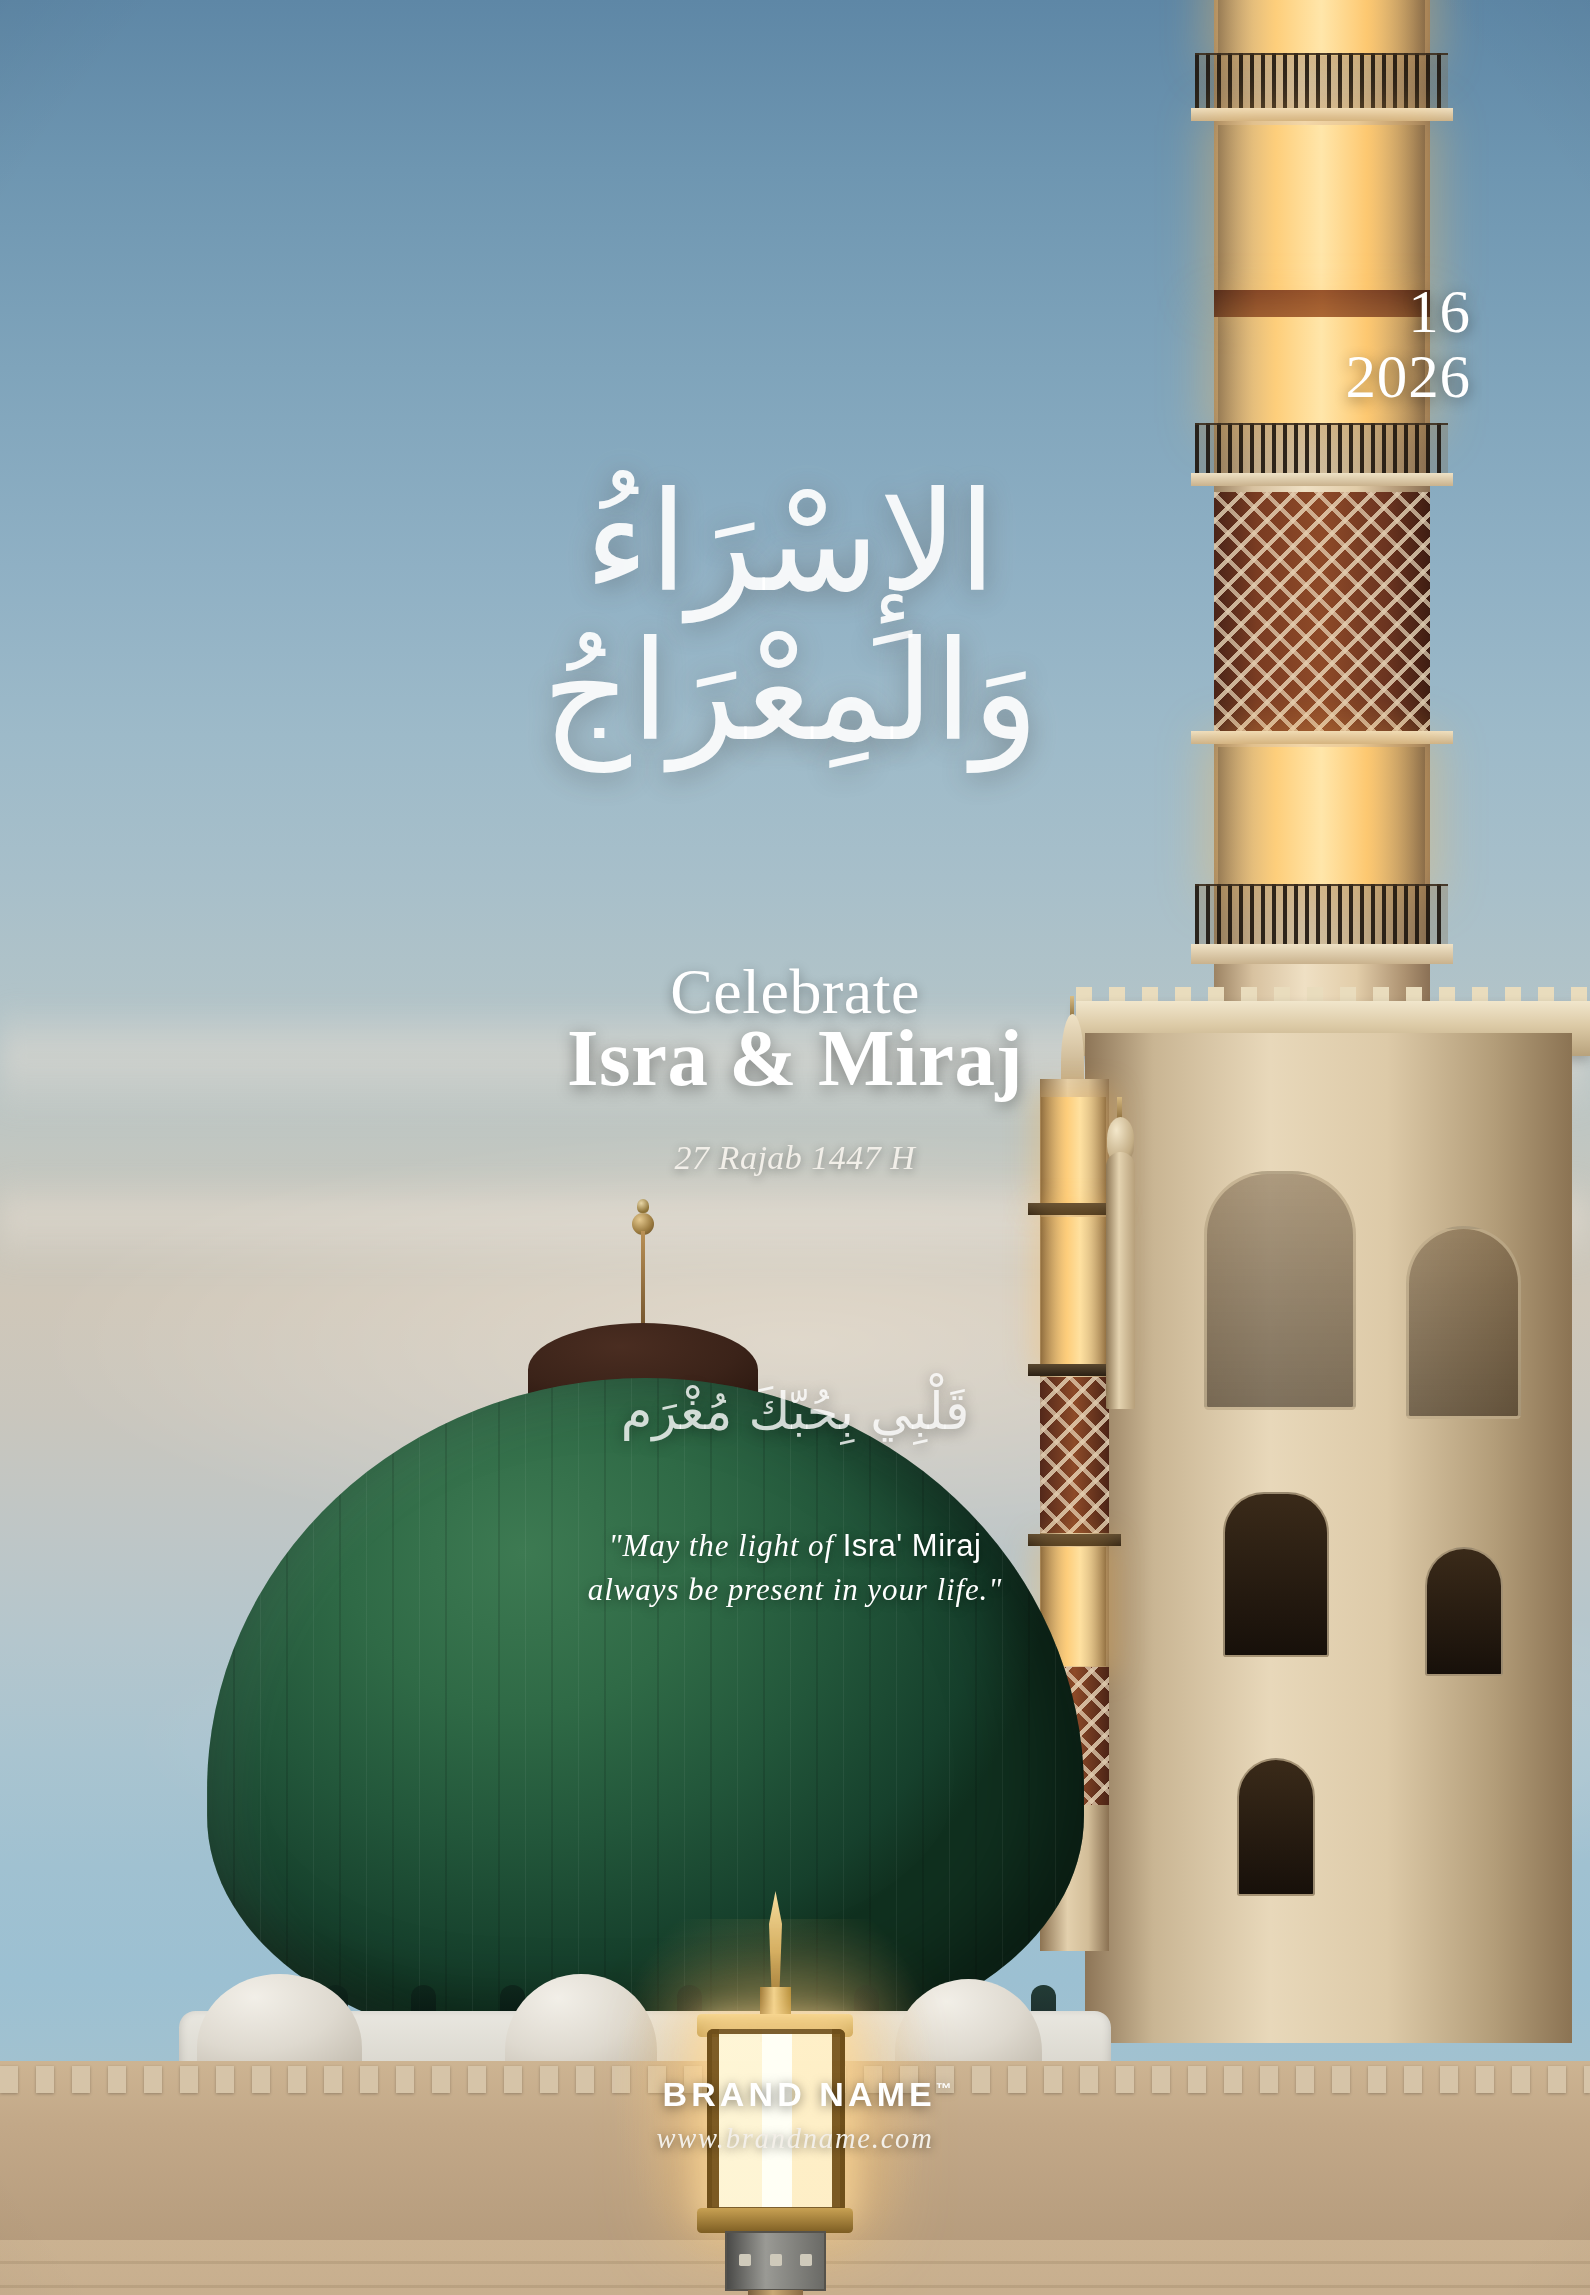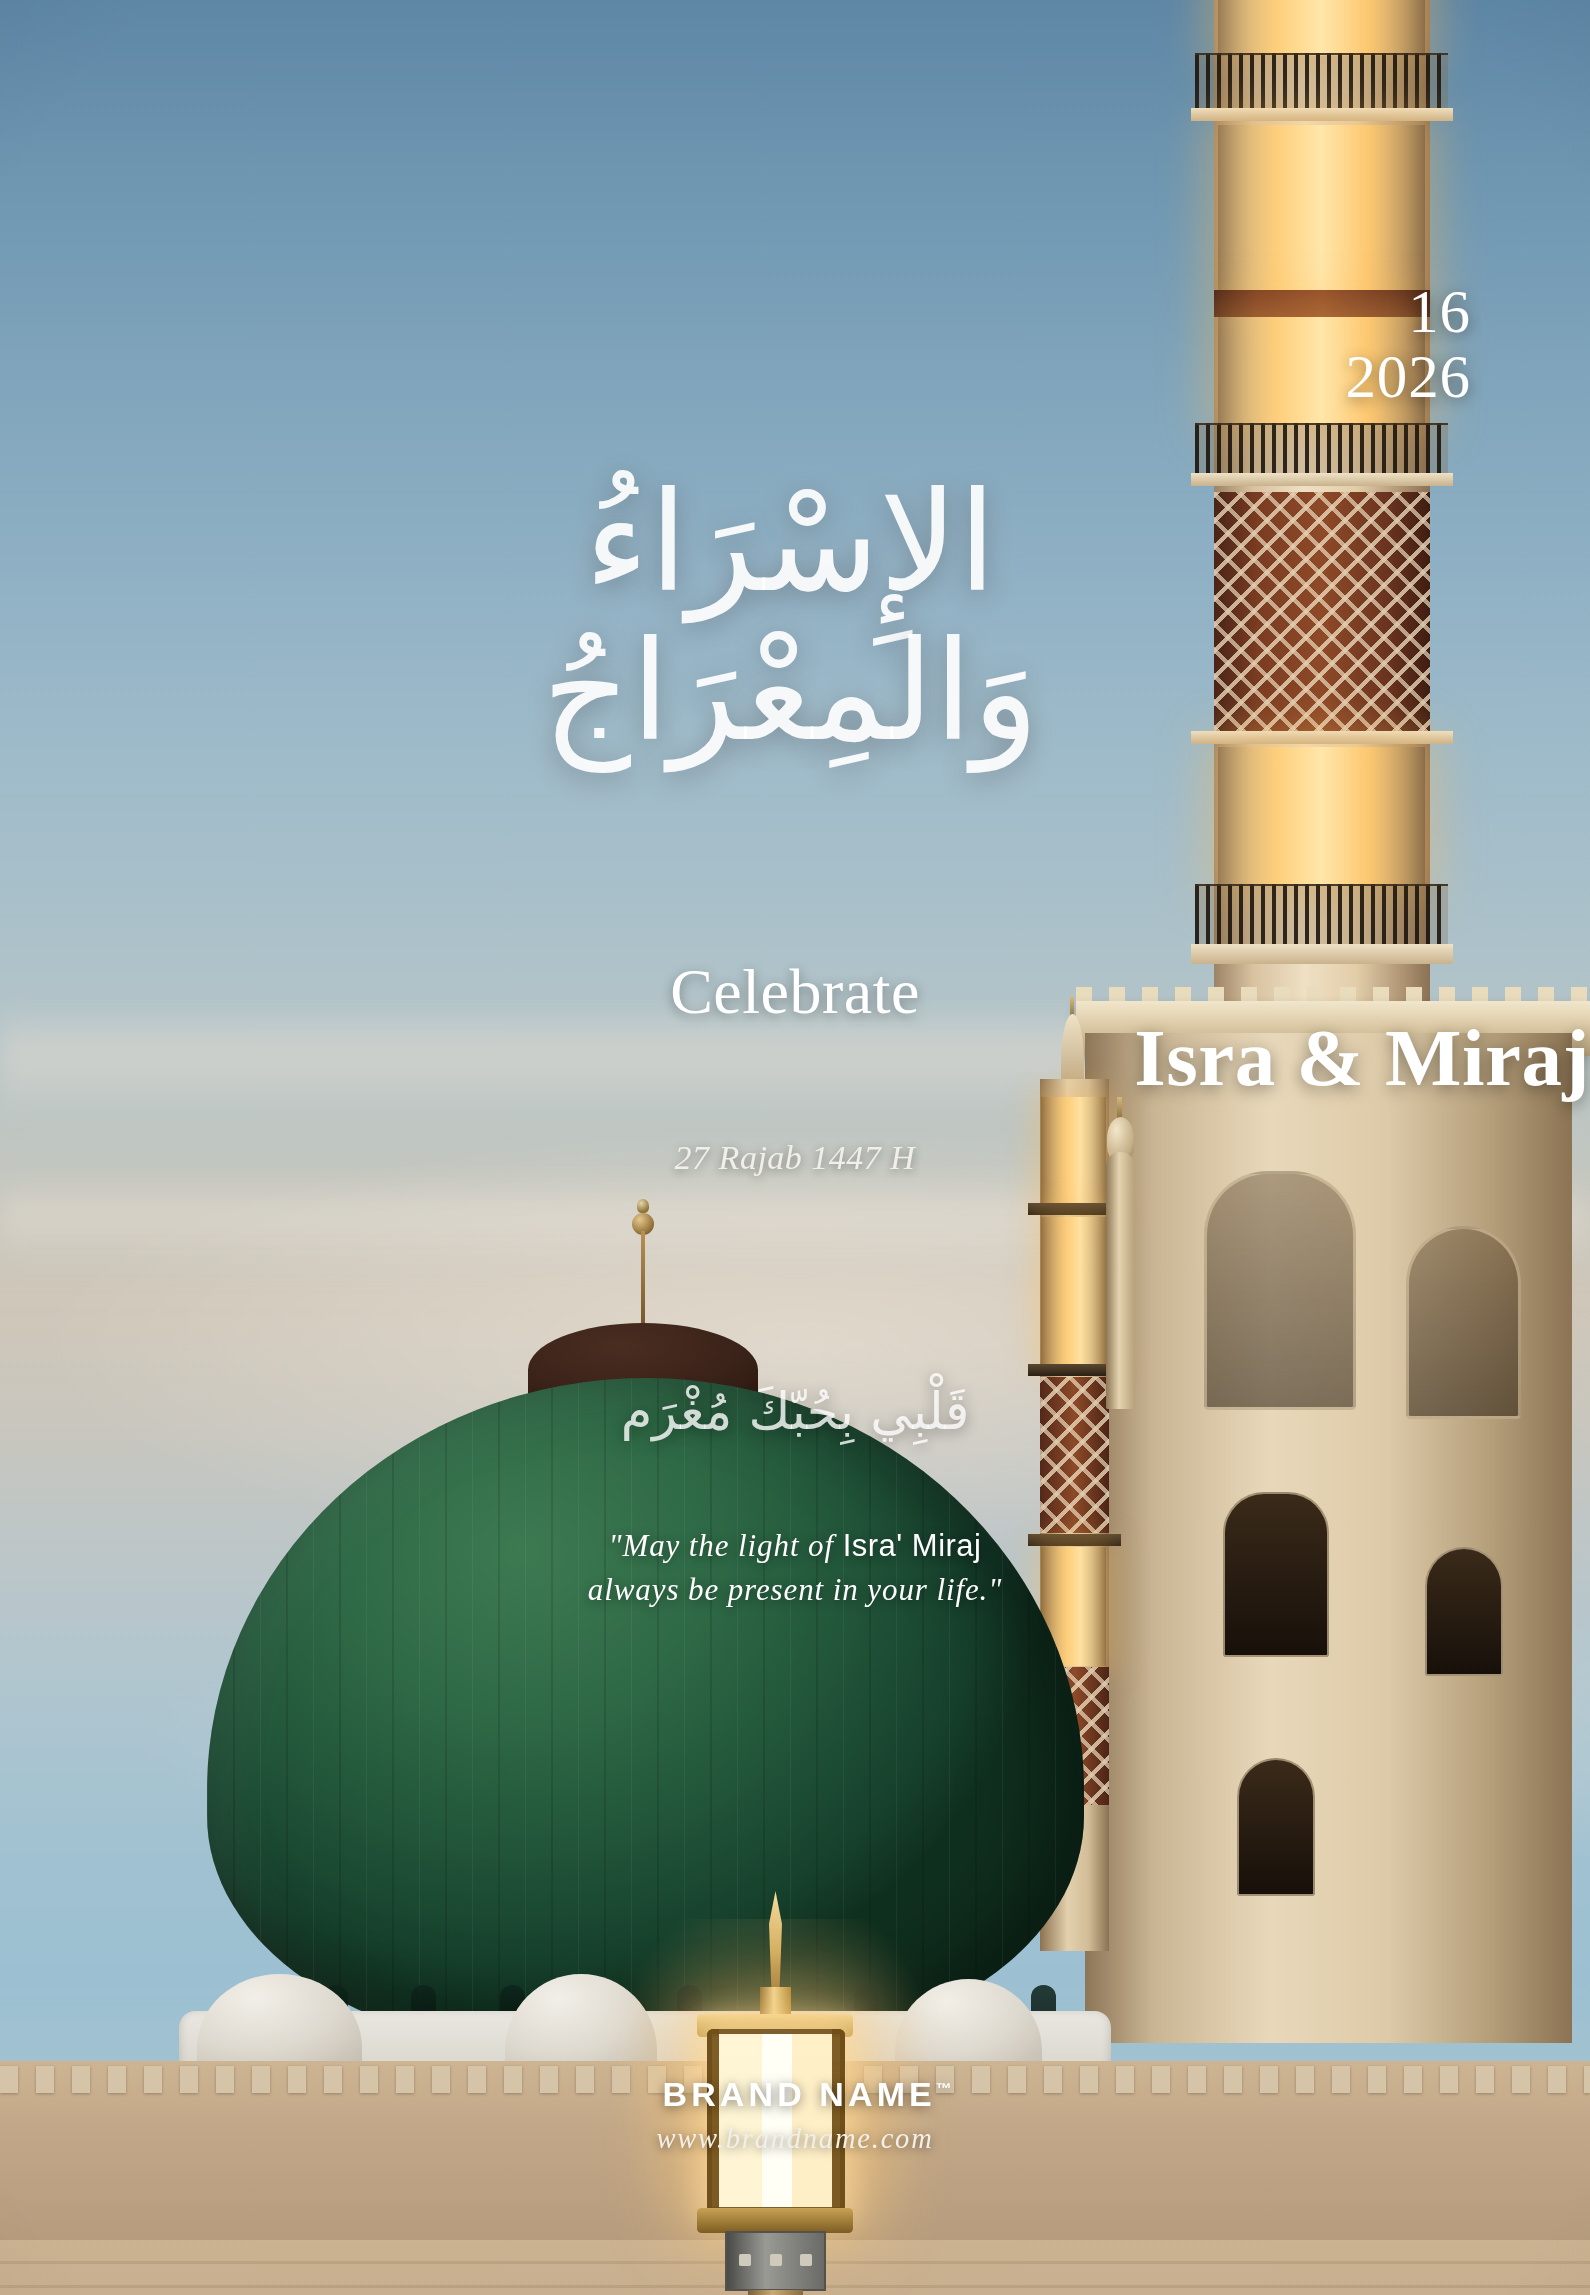--- a/index.html
+++ b/index.html
@@ -375,21 +375,21 @@
   .celebrate{
     position:absolute; left:0; right:0; top:955px;
     text-align:center;
     color:#ffffff;
     font-size:64px;
     letter-spacing:0.5px;
     text-shadow:0 2.8px 12px rgba(0,0,0,0.35);
   }
   .main-title{
     position:absolute; left:0; right:0; top:1012px;
-    text-align:right;
+    text-align:center;
     color:#ffffff;
     font-size:81px;
     font-weight:bold;
     letter-spacing:0.5px;
     text-shadow:0 3.7px 15.6px rgba(0,0,0,0.40);
   }
   .hijri{
     position:absolute; left:0; right:0; top:1139px;
     text-align:center;
     color:#f2efe9;

